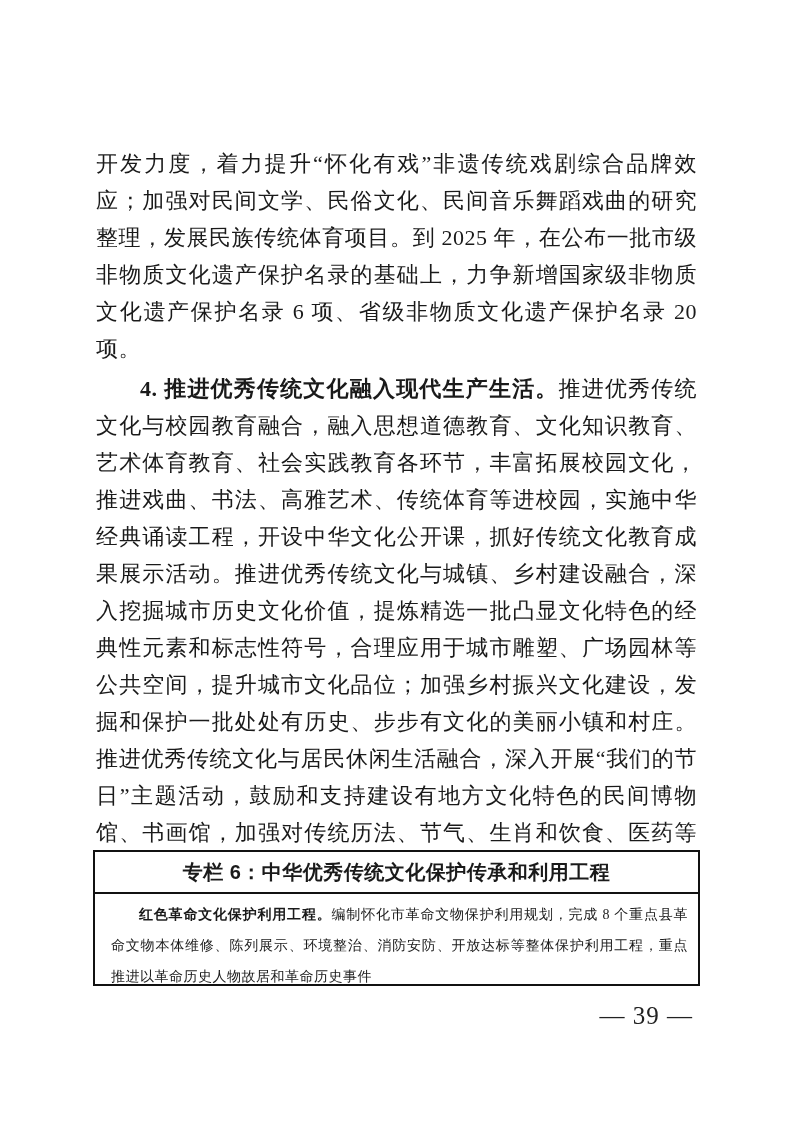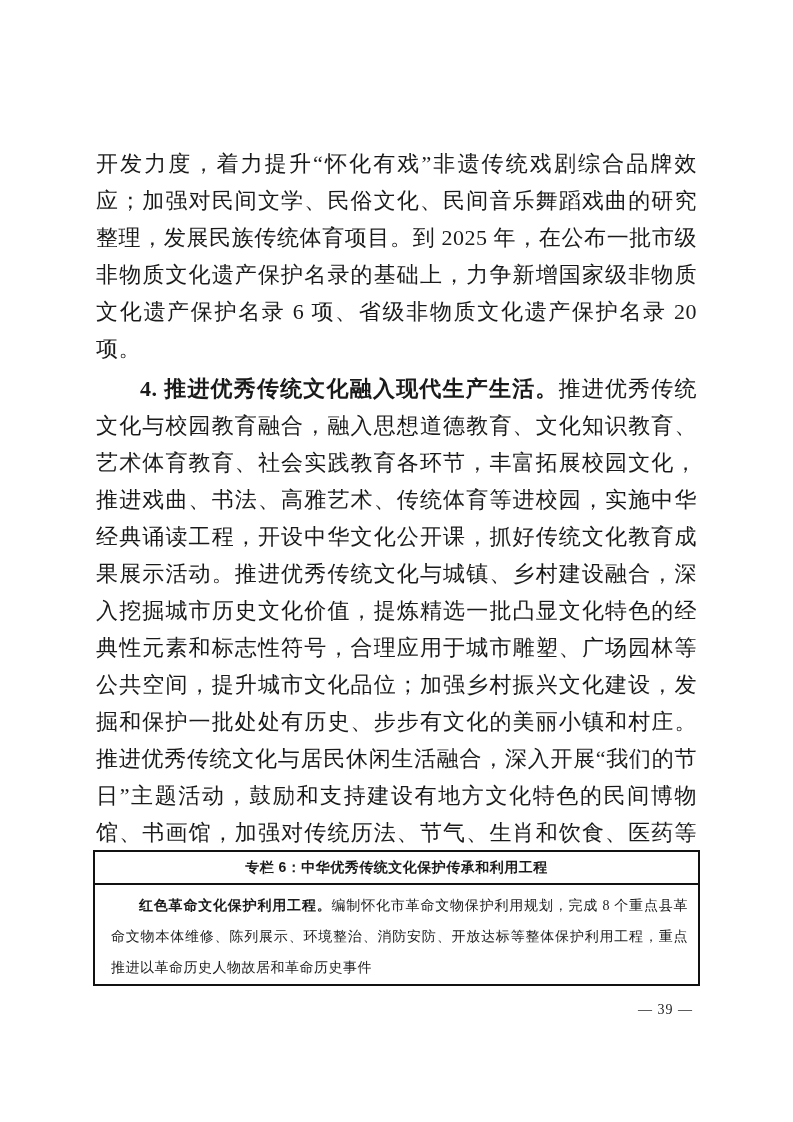--- a/index.html
+++ b/index.html
@@ -42,42 +42,42 @@
     top: 850px;
     width: 607px;
     height: 136px;
     border: 2px solid #111111;
     box-sizing: border-box;
     background: #ffffff;
   }
   .panel-title {
     font-family: "Liberation Sans", "DejaVu Sans", sans-serif;
     font-weight: bold;
-    font-size: 14px;
+    font-size: 20px;
     text-align: center;
     padding: 7px 0 6px 0;
     border-bottom: 2px solid #111111;
     letter-spacing: 0.5px;
   }
   .panel-body {
     font-size: 14px;
     line-height: 31px;
     text-align: justify;
     padding: 5px 10px 6px 16px;
     text-indent: 2em;
     letter-spacing: 0.5px;
   }
   .panel-body .lead {
     font-weight: bold;
   }
   .page-number {
     position: absolute;
     top: 1002px;
     right: 100px;
-    font-size: 14px;
+    font-size: 25px;
     letter-spacing: 1px;
     color: #222222;
     text-align: right;
   }
 </style>
 </head>
 <body>
 
 <div class="page">
 

